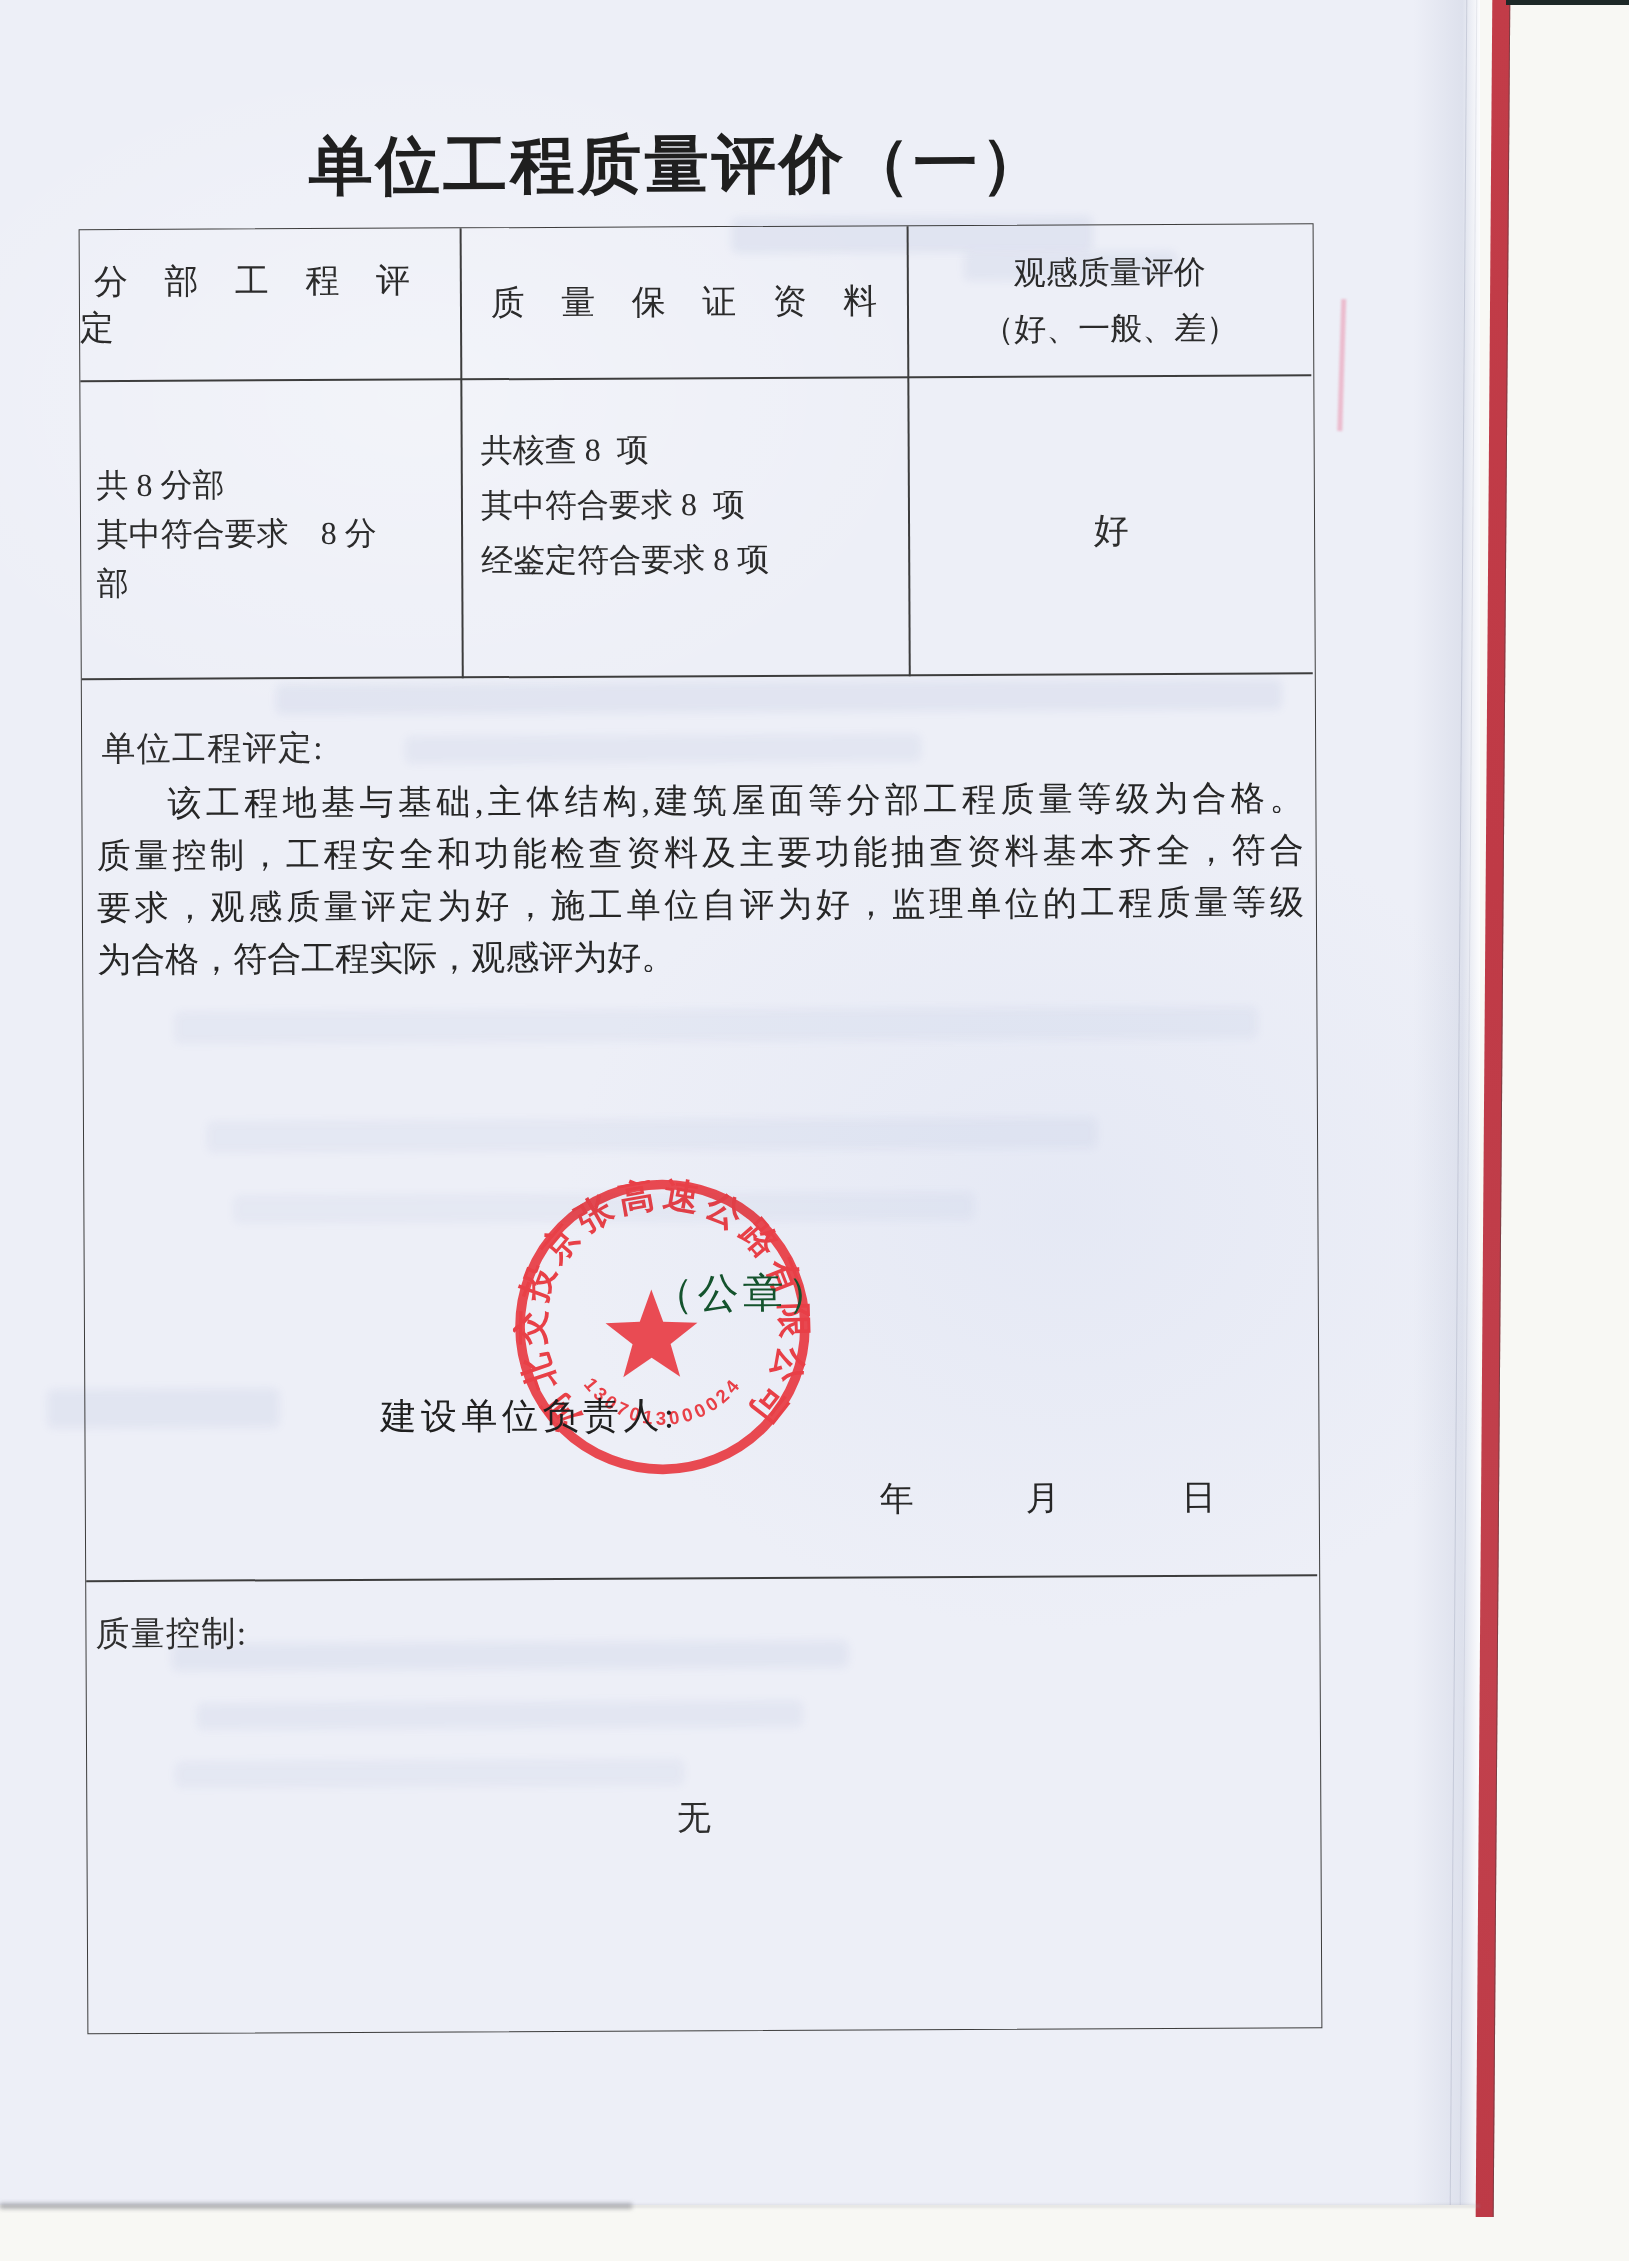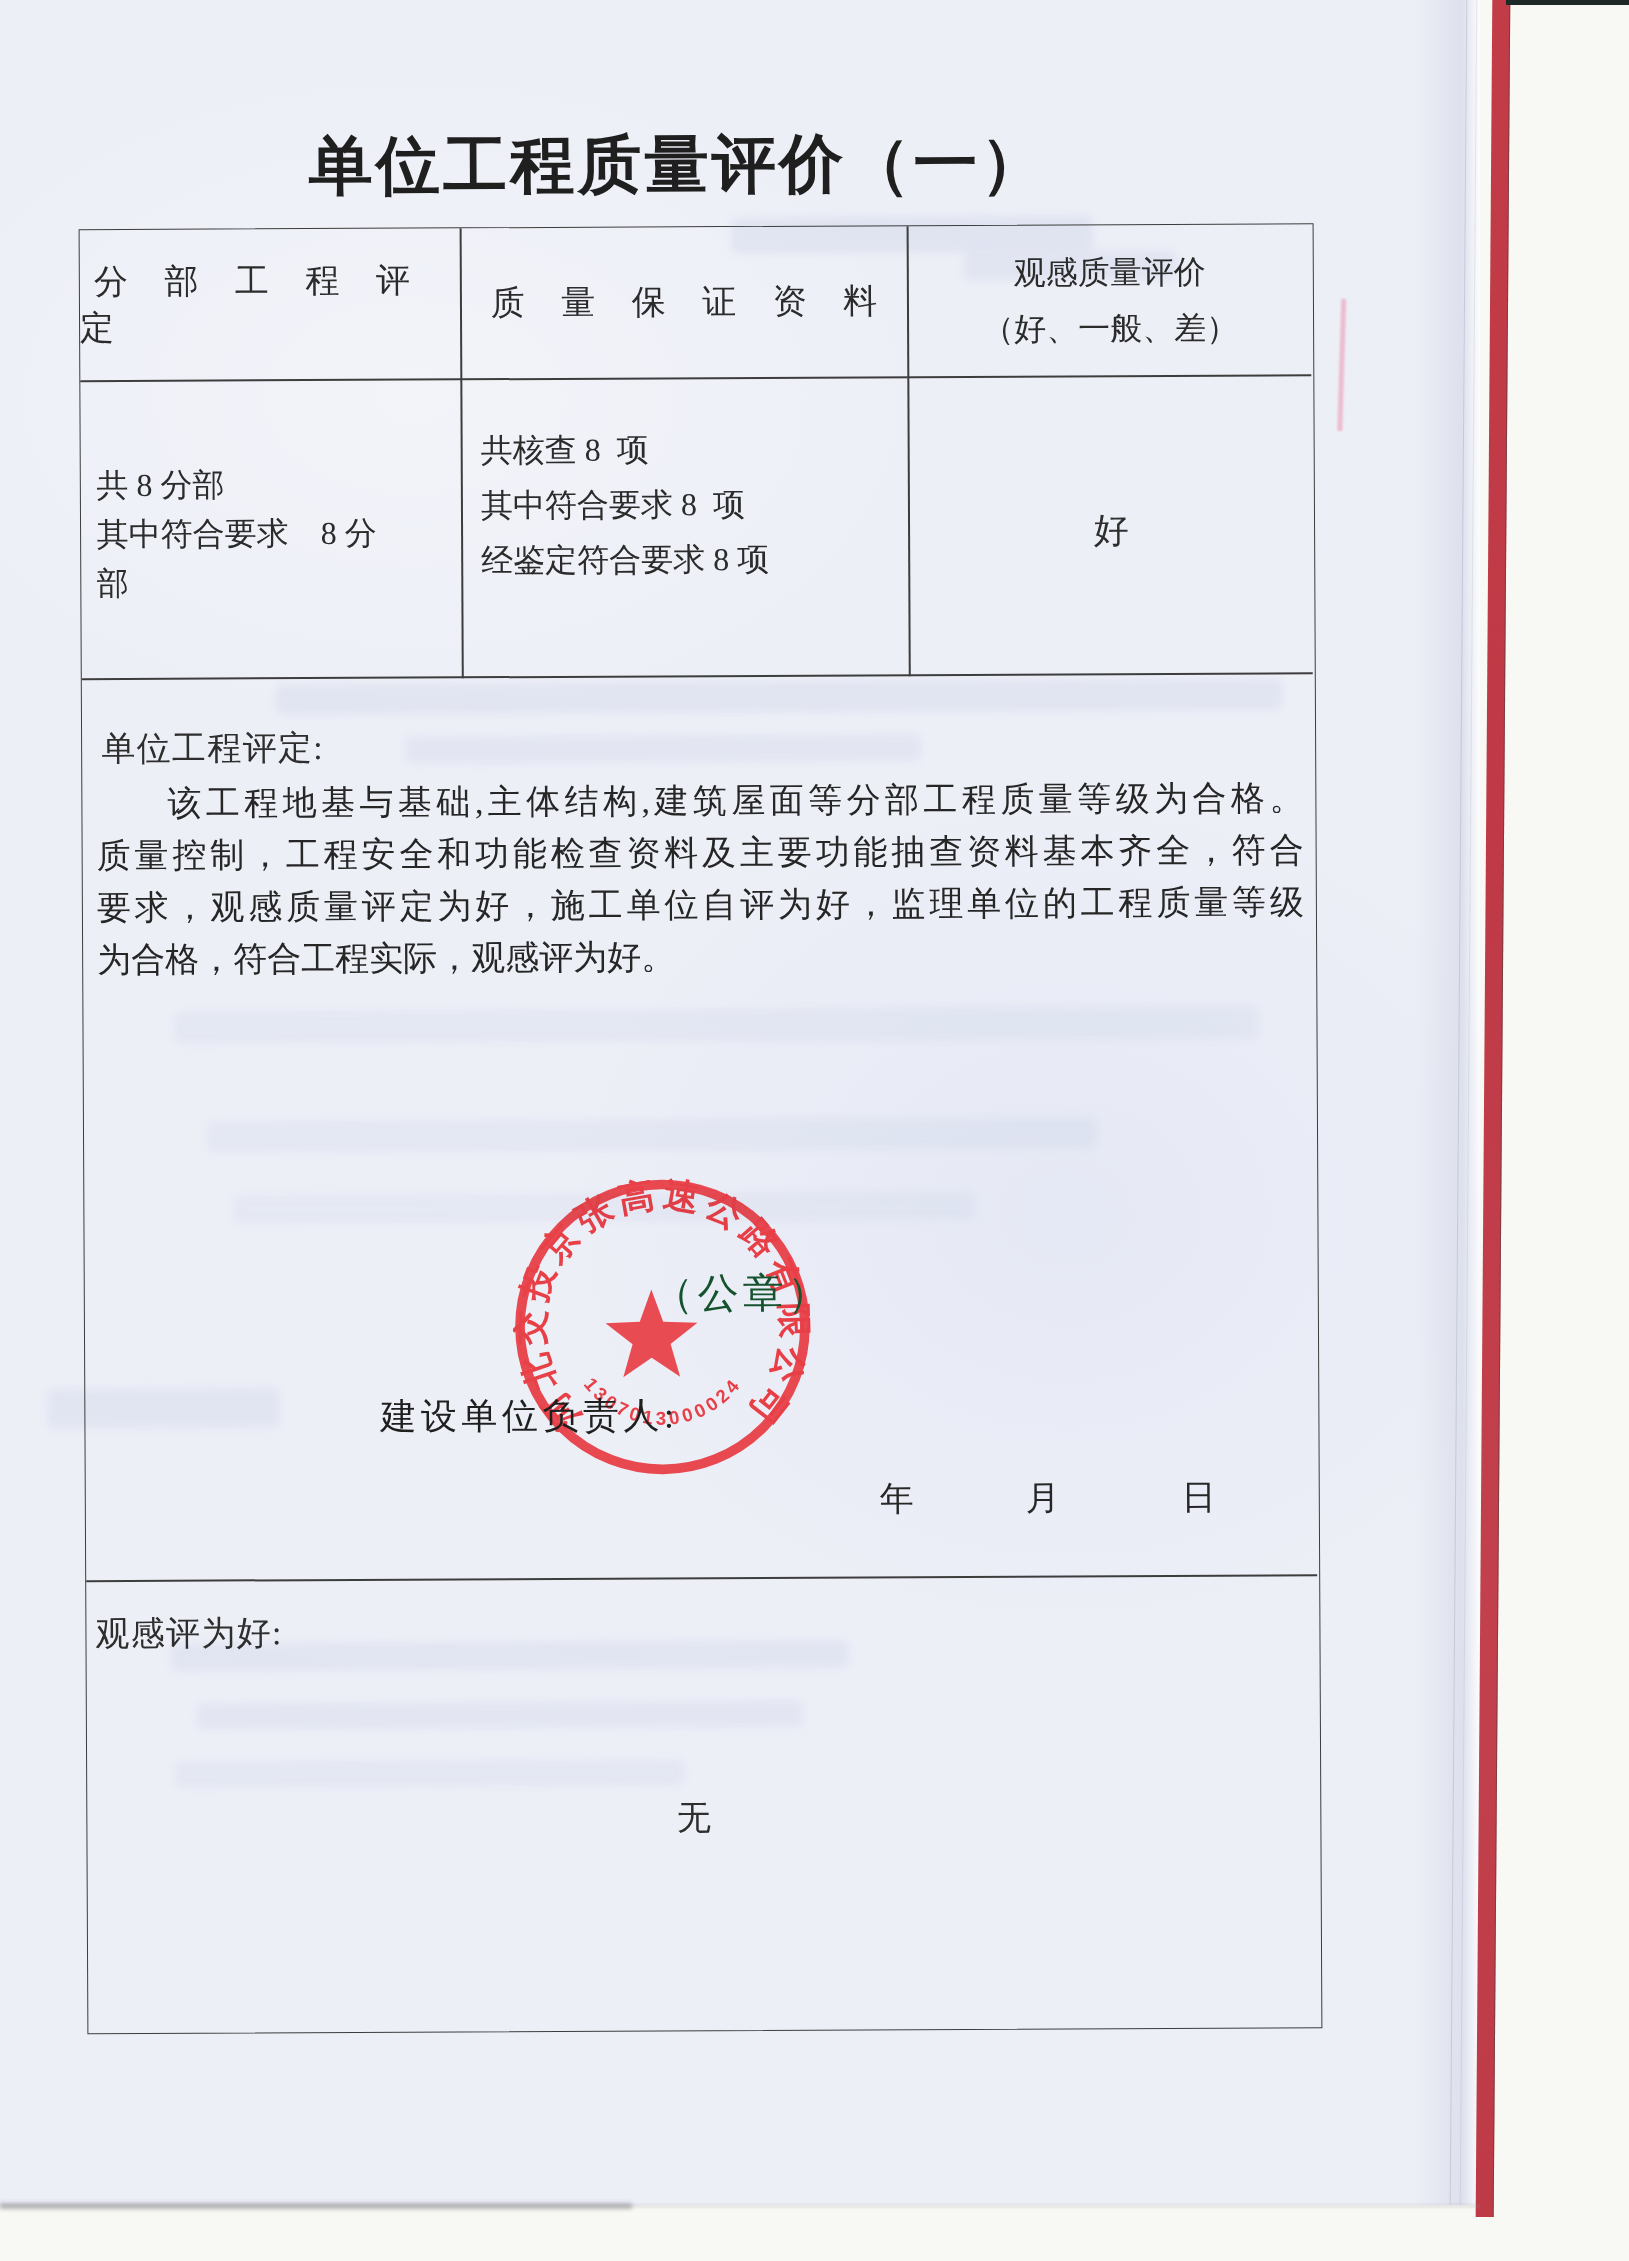--- a/index.html
+++ b/index.html
@@ -131,21 +131,21 @@
       <div class="jl">质量控制，工程安全和功能检查资料及主要功能抽查资料基本齐全，符合</div>
       <div class="jl">要求，观感质量评定为好，施工单位自评为好，监理单位的工程质量等级</div>
       <div>为合格，符合工程实际，观感评为好。</div>
     </div>
     <div class="seal-note">（公章）</div>
     <div class="signer">建设单位负责人:</div>
     <div class="date-row dy">年</div>
     <div class="date-row dm">月</div>
     <div class="date-row dd">日</div>
 
-    <div class="prob-label">观感评为好:</div>
+    <div class="prob-label">质量控制:</div>
     <div class="prob-value">无</div>
   </div>
 
   <svg class="seal" viewBox="0 0 464 464">
     <circle cx="232" cy="232" r="221" fill="none" stroke="#e8353d" stroke-width="15" opacity=".95"></circle>
     <polygon points="215,174 233.2,223.9 286.3,225.8 244.5,258.6 259.1,309.7 215,280 170.9,309.7 185.5,258.6 143.7,225.8 196.8,223.9" fill="#e8353d" opacity=".93"></polygon>
     <defs>
       <path id="sealTopArc" d="M 117.5,378.6 A 186,186 0 1 1 346.5,378.6" fill="none"></path>
       <path id="sealBottomArc" d="M 100.4,308 A 152,152 0 0 0 363.6,308" fill="none"></path>
     </defs>

